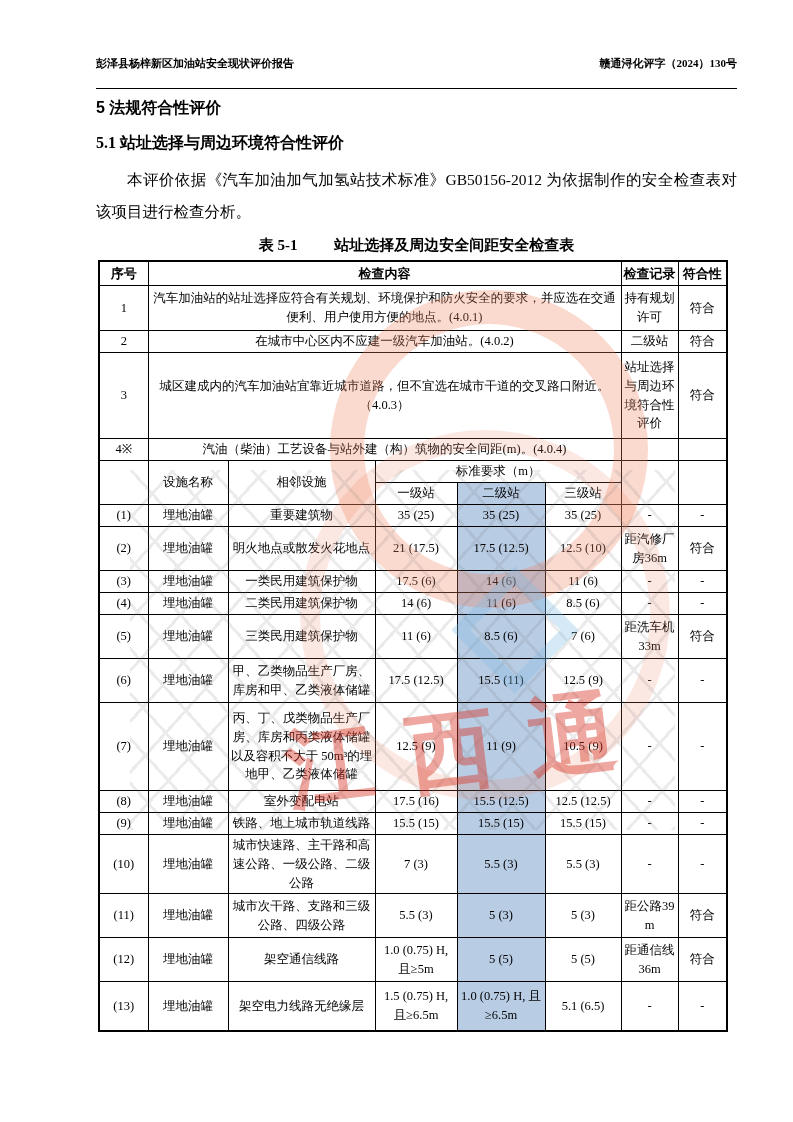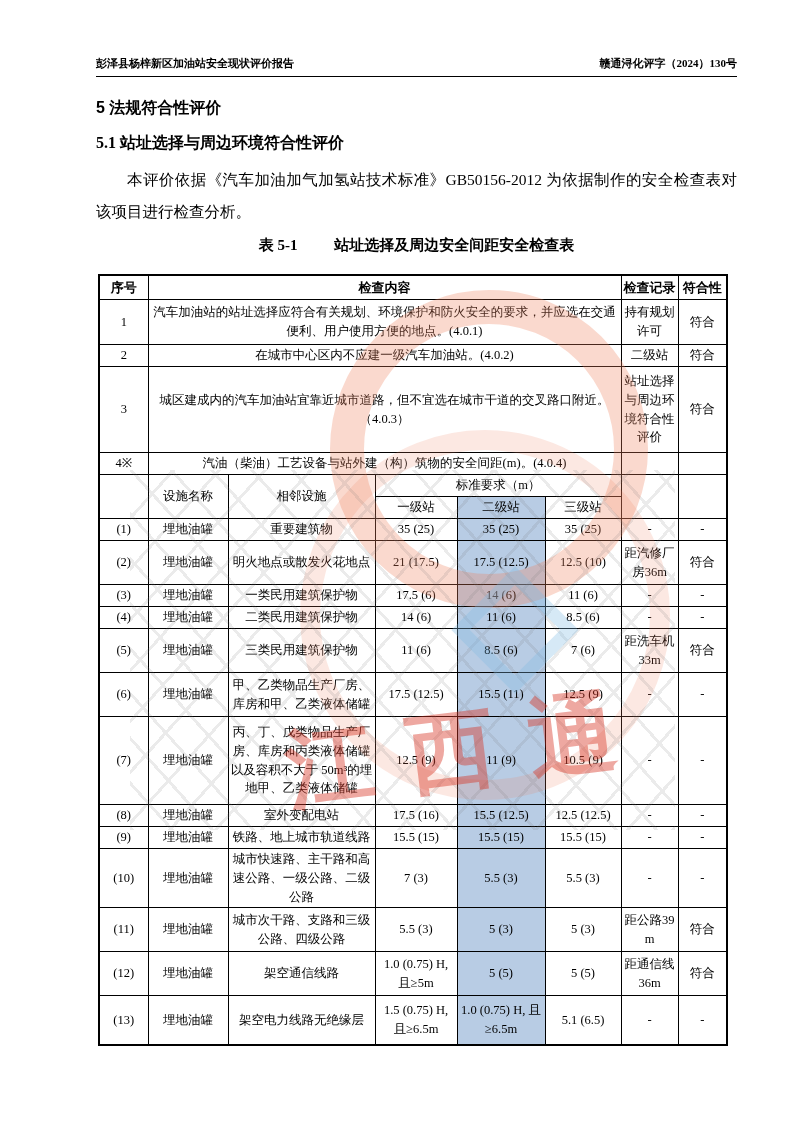--- a/index.html
+++ b/index.html
@@ -4,28 +4,28 @@
 <style>
   html,body{margin:0;padding:0;background:#888;}
   .page{
     position:relative;width:793px;height:1122px;margin:0 auto;background:#fff;
     font-family:"Liberation Serif","DejaVu Serif",serif;color:#000;overflow:hidden;
   }
   
   .doc-header{
     position:absolute;top:56px;left:96px;right:56px;
     display:flex;justify-content:space-between;align-items:flex-end;
-    font-size:11px;font-weight:bold;border-bottom:1px solid #000;padding-bottom:5px;
+    font-size:11px;font-weight:bold;border-bottom:1px solid #000;padding-bottom:17px;
   }
   
   .content{position:absolute;top:88px;left:96px;right:56px;}
   .h1{font-family:"Liberation Sans","DejaVu Sans",sans-serif;font-weight:bold;font-size:16px;margin:10px 0 14px 0;}
   .h2{font-weight:bold;font-size:16px;margin:0 0 10px 0;}
   .para{font-size:15.5px;line-height:2.05;text-indent:2em;text-align:justify;margin:0 0 8px 0;}
-  .caption{ text-align:center;font-weight:bold;font-size:15px;margin:2px 0 19px 0;}
+  .caption{ text-align:center;font-weight:bold;font-size:15px;margin:2px 0 5px 0;}
   .caption .cap-title{margin-left:2.2em;}
   
   table.check{border-collapse:collapse;table-layout:fixed;width:628px;margin-left:2px;border:2px solid #000;position:relative;z-index:1;}
   table.check td{
     border:1px solid #000;text-align:center;vertical-align:middle;
     font-size:12.5px;line-height:1.5;padding:1px 2px;word-break:break-all;overflow:hidden;
   }
   table.check td.hd{font-size:13px;font-weight:bold;}
   td.blue{background:#b8cce4;}
   

